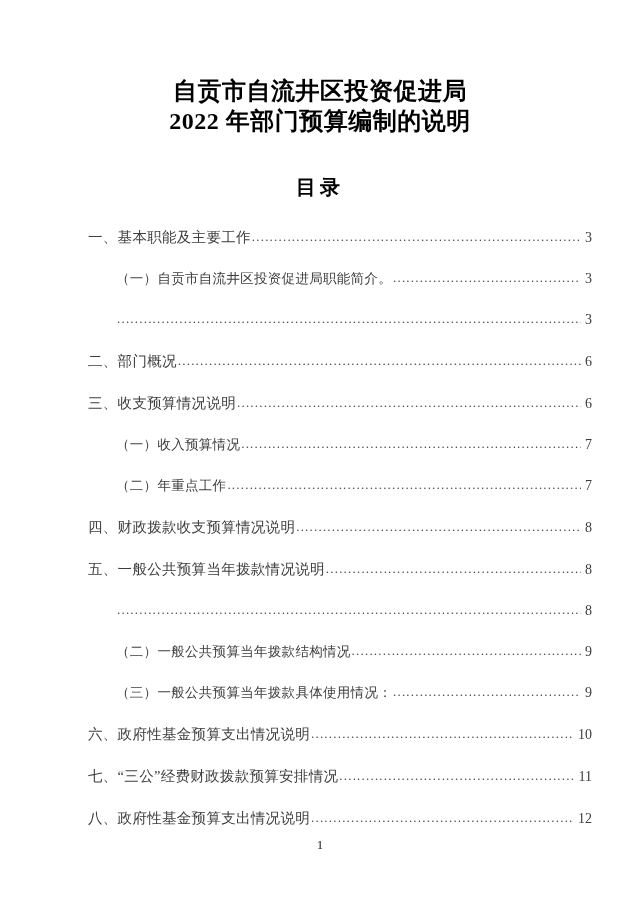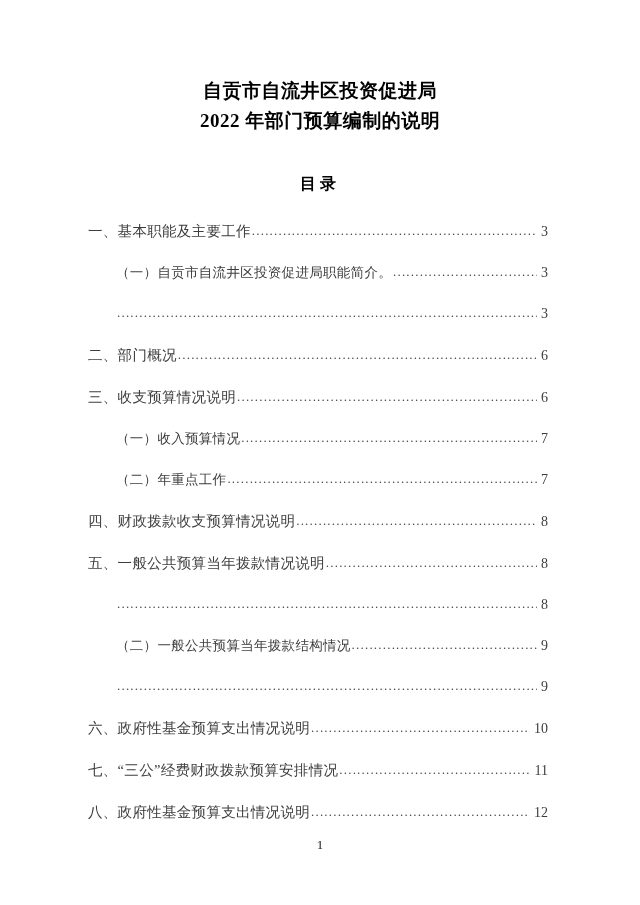--- a/index.html
+++ b/index.html
@@ -18,39 +18,39 @@
   .page {
     width: 640px;
     height: 905px;
     box-sizing: border-box;
     padding: 0;
     position: relative;
   }
   .doc-title {
     text-align: center;
     font-weight: bold;
-    font-size: 19px;
+    font-size: 24px;
     line-height: 30px;
     letter-spacing: 0.5px;
     padding-top: 76px;
   }
   .doc-title .line2 {
     display: block;
   }
   .toc-heading {
     text-align: center;
     font-weight: bold;
-    font-size: 16px;
+    font-size: 20px;
     letter-spacing: 4px;
     margin-top: 38px;
   }
   .toc {
     margin-top: 26px;
     padding-left: 88px;
-    padding-right: 92px;
+    padding-right: 48px;
   }
   .toc-entry {
     display: flex;
     align-items: baseline;
     font-size: 14.5px;
     color: #3d3d3d;
     line-height: 20px;
     margin-bottom: 21px;
     white-space: nowrap;
   }
@@ -148,20 +148,21 @@
       <div class="toc-entry level2">
         <span class="toc-dots">...................................................................................................................</span>
         <span class="toc-page">8</span>
       </div>
       <div class="toc-entry level2">
         <span class="toc-label">（二）一般公共预算当年拨款结构情况</span>
         <span class="toc-dots">...................................................................................................................</span>
         <span class="toc-page">9</span>
       </div>
       <div class="toc-entry level2">
+        <span class="toc-label">（三）一般公共预算当年拨款具体使用情况：</span>
         <span class="toc-dots">...................................................................................................................</span>
         <span class="toc-page">9</span>
       </div>
       <div class="toc-entry">
         <span class="toc-label">六、政府性基金预算支出情况说明</span>
         <span class="toc-dots">...................................................................................................................</span>
         <span class="toc-page">10</span>
       </div>
       <div class="toc-entry">
         <span class="toc-label">七、“三公”经费财政拨款预算安排情况</span>

